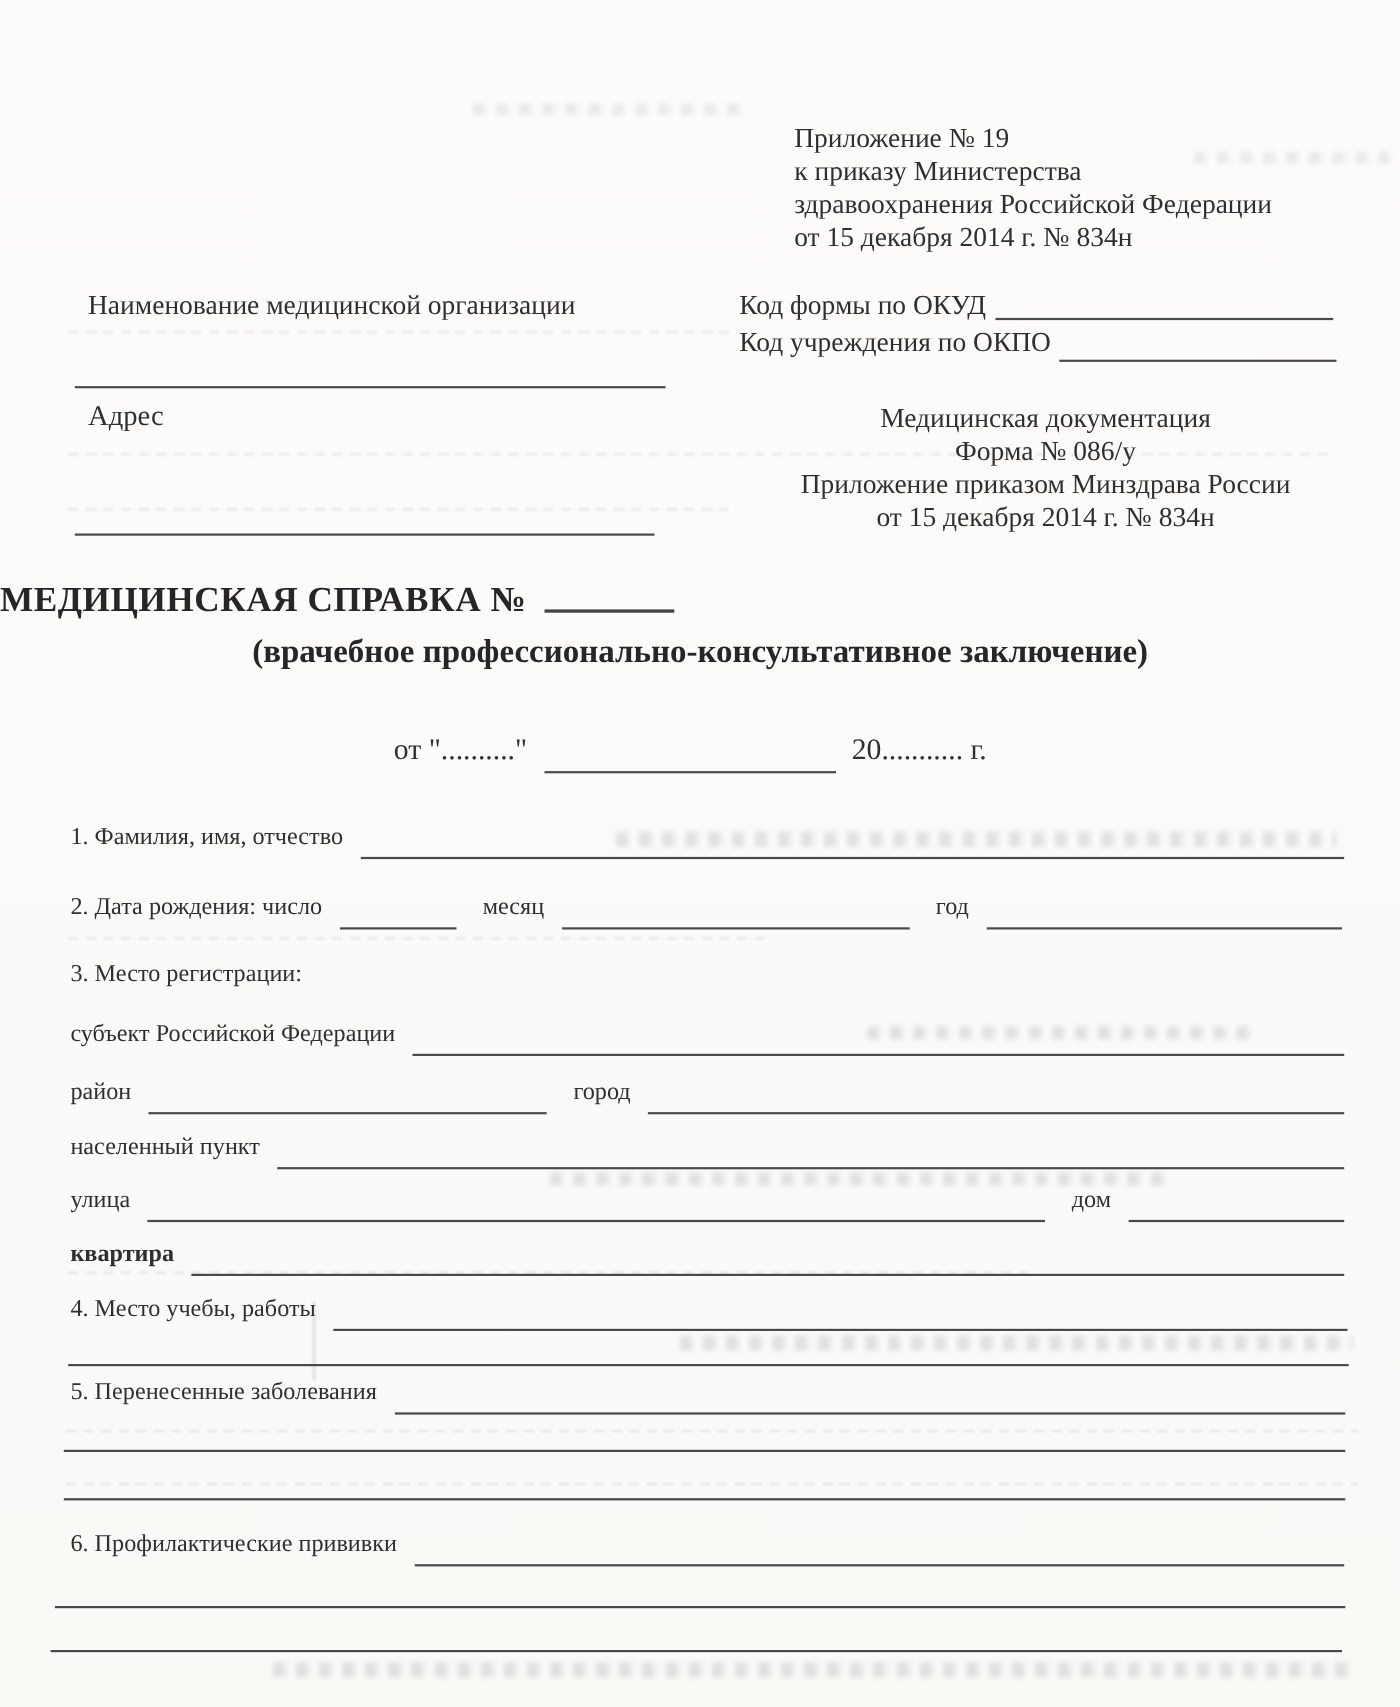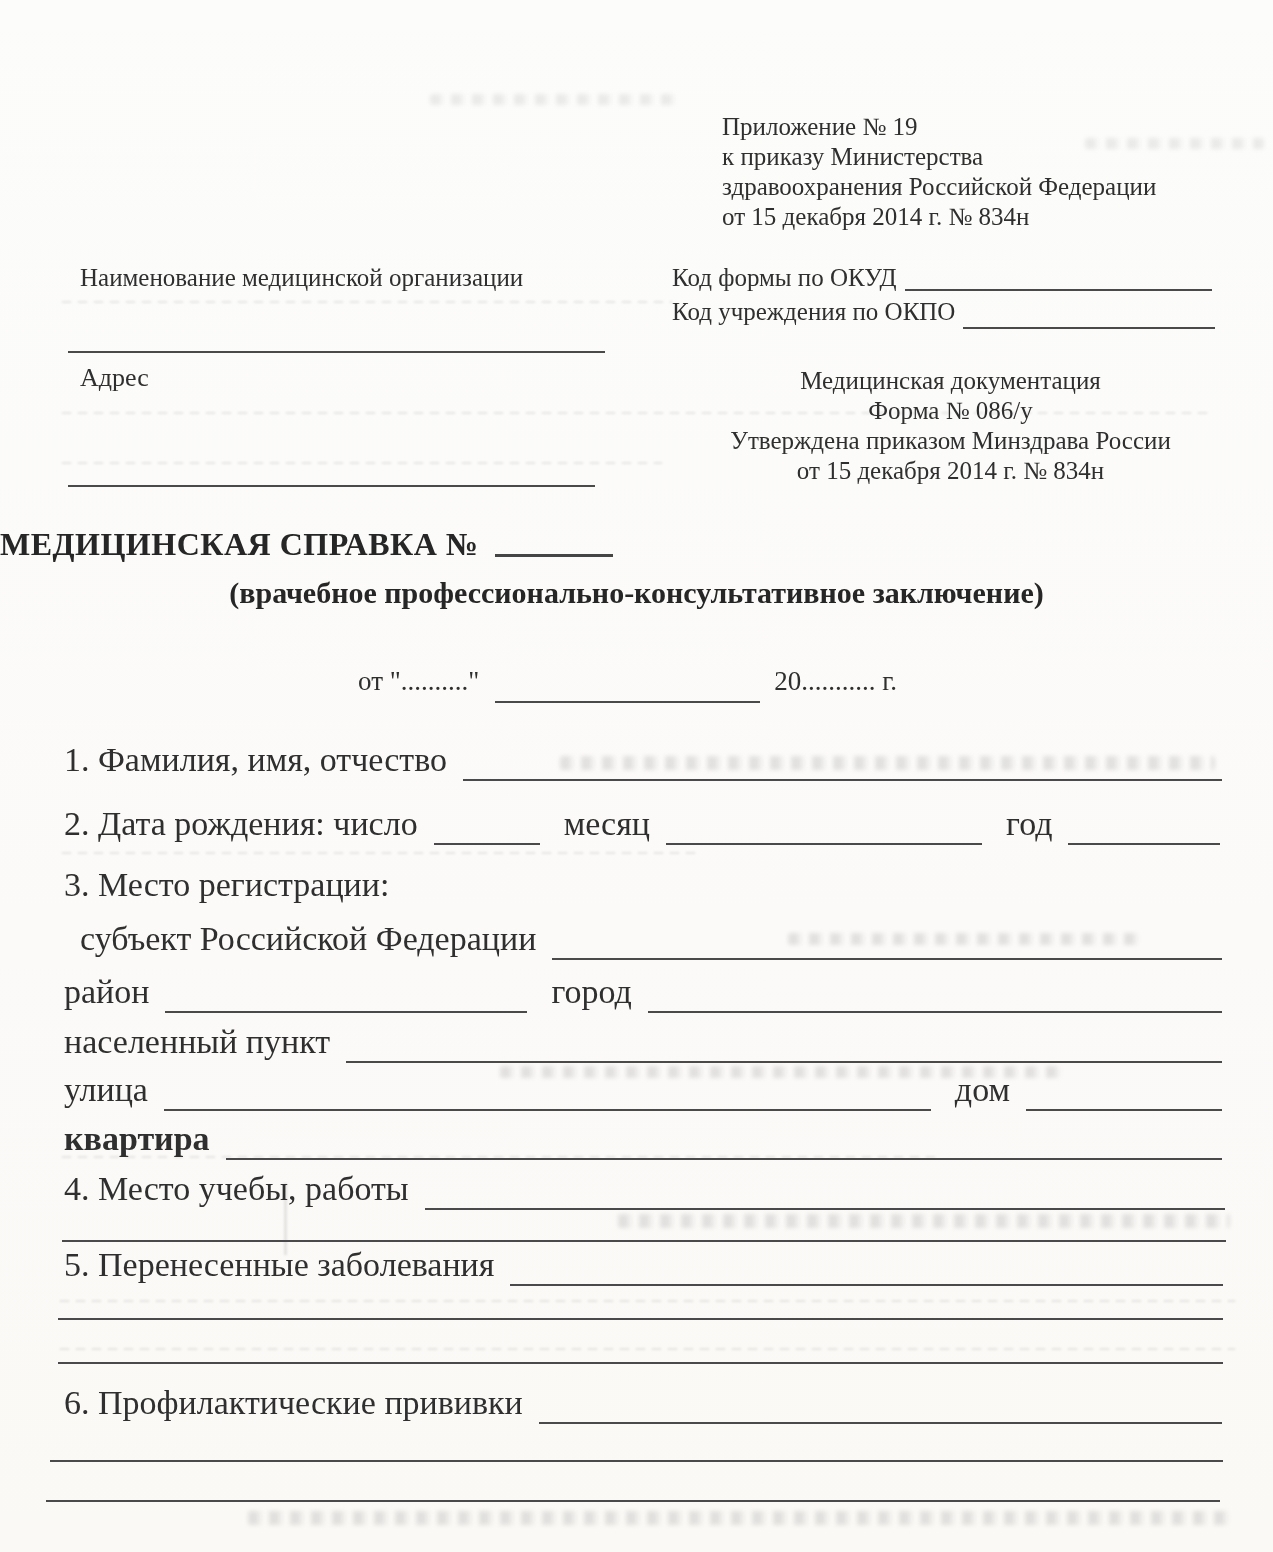--- a/index.html
+++ b/index.html
@@ -7,21 +7,21 @@
     position:relative;width:1273px;height:1552px;overflow:hidden;
     background:linear-gradient(180deg,#fcfcfa 0%,#fbfaf8 60%,#faf9f6 100%);
     font-family:"Liberation Serif","DejaVu Serif",serif;
     color:#2f2f2f;
   }
   .abs{position:absolute;white-space:nowrap;}
   .fs25{font-size:25px;line-height:30px;}
   .fs26{font-size:26px;line-height:31px;}
   .center{text-align:center;}
   .rule{position:absolute;height:0;border-bottom:2.5px solid #4a4a4a;}
-  .row{position:absolute;display:flex;align-items:flex-end;font-size:34px;line-height:31px;}
+  .row{position:absolute;display:flex;align-items:flex-end;font-size:22px;line-height:31px;}
   .row .lbl{white-space:nowrap;}
   .lbl-mid{margin-left:24px;}
   .fill{height:0;border-bottom:2.5px solid #4a4a4a;position:relative;top:6px;margin-left:16px;align-self:flex-end;}
   .grow{flex:1;}
   .w106{width:106px;}
   .w316{width:316px;}
   .w362{width:362px;}
   .w196{width:196px;}
   .title1{position:absolute;left:0;top:526px;width:100%;text-align:left;font-weight:bold;font-size:32px;color:#262626;letter-spacing:.5px;}
   .title2{position:absolute;left:0;top:576px;width:100%;text-align:center;font-weight:bold;font-size:30px;color:#262626;}
@@ -69,21 +69,21 @@
   <div class="rule" style="left:905px;top:289px;width:307px;"></div>
   <div class="abs fs25" style="left:672px;top:297px;">Код учреждения по ОКПО</div>
   <div class="rule" style="left:963px;top:327px;width:252px;"></div>
 
   <div class="rule" style="left:68px;top:351px;width:537px;"></div>
   <div class="abs fs26" style="left:80px;top:362px;">Адрес</div>
 
   <div class="abs fs25 center" style="left:678px;top:366px;width:545px;font-family:Liberation Serif, serif;">
     <div>Медицинская документация</div>
     <div>Форма № 086/у</div>
-    <div>Утверждена приказом Минздрава России</div>
+    <div>Приложение приказом Минздрава России</div>
     <div>от 15 декабря 2014 г. № 834н</div>
   </div>
 
   <div class="rule" style="left:68px;top:485px;width:527px;"></div>
 
   <div class="title1">
     <span>МЕДИЦИНСКАЯ СПРАВКА №</span><span class="numline"></span>
   </div>
   <div class="title2">(врачебное профессионально-консультативное заключение)</div>
 
@@ -104,21 +104,21 @@
     <span class="lbl lbl-mid">месяц</span>
     <span class="fill w316"></span>
     <span class="lbl lbl-mid">год</span>
     <span class="fill grow"></span>
   </div>
 
   <div class="row" style="left:64px;top:869px;">
     <span class="lbl">3. Место регистрации:</span>
   </div>
 
-  <div class="row" style="left:80px;top:923px;right:51px;font-family:Liberation Serif, serif;">
+  <div class="row" style="left:64px;top:923px;right:51px;font-family:Liberation Serif, serif;">
     <span class="lbl">субъект Российской Федерации</span>
     <span class="fill grow"></span>
   </div>
 
   <div class="row" style="left:64px;top:976px;right:51px;">
     <span class="lbl">район</span>
     <span class="fill w362"></span>
     <span class="lbl lbl-mid">город</span>
     <span class="fill grow"></span>
   </div>

